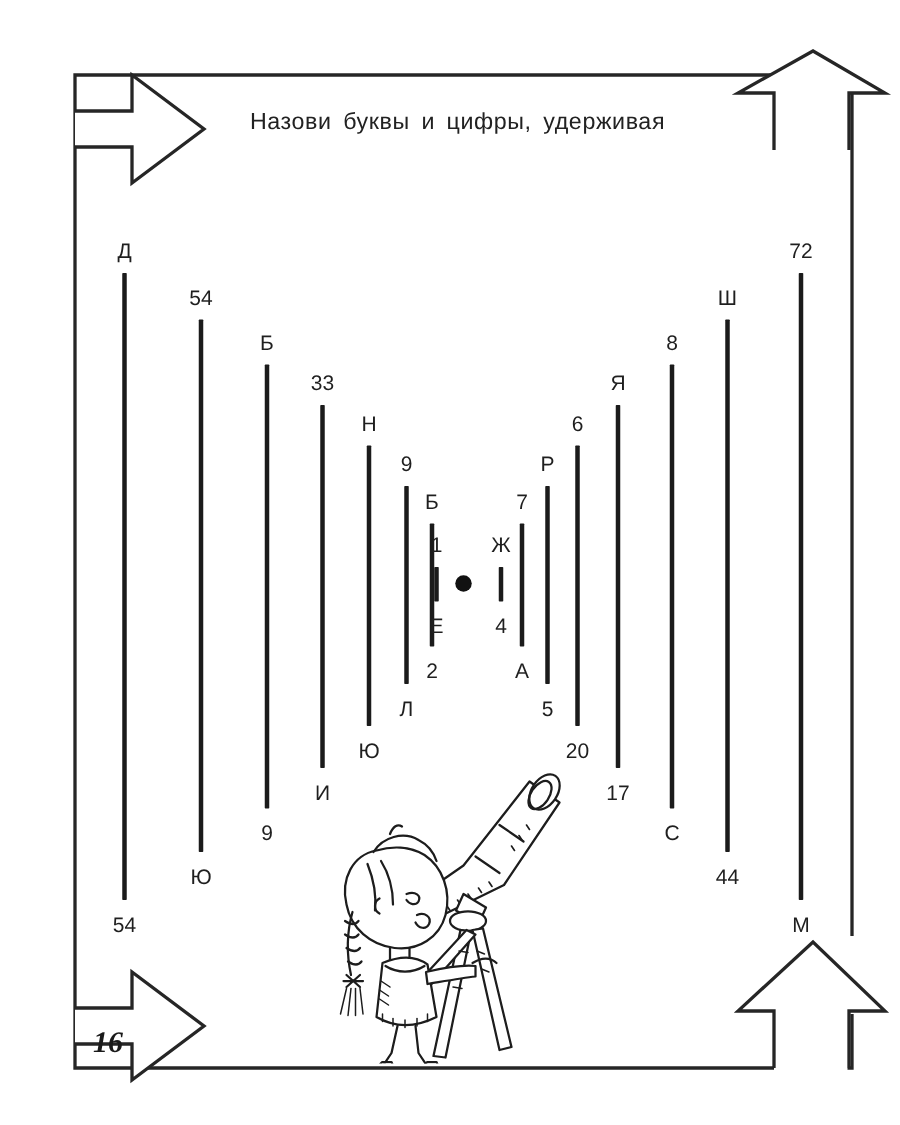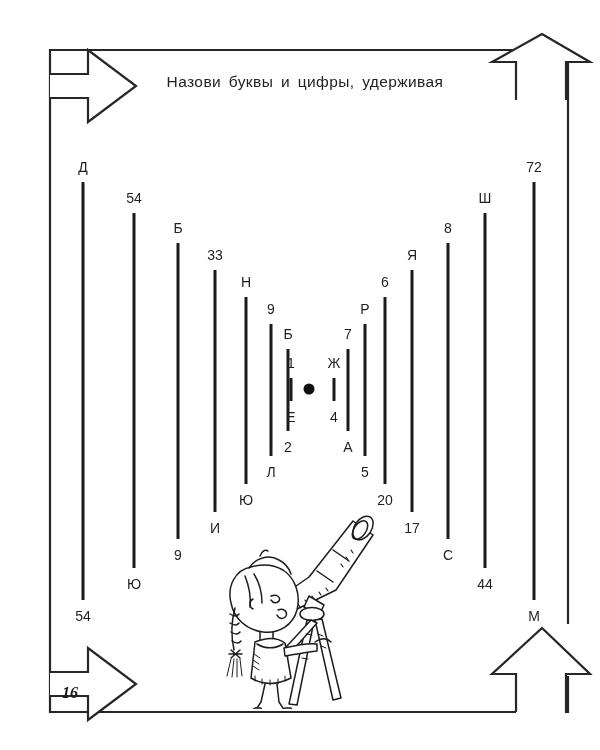--- a/index.html
+++ b/index.html
@@ -87,21 +87,21 @@
     left: 309px;
     top: 377px;
     transform: translate(-50%, -50%);
   }
 
   
   #page-number {
     position: absolute;
     left: 62px;
     top: 672px;
-    font-size: 16px;
+    font-size: 20px;
     font-style: italic;
     font-weight: bold;
     font-family: "Liberation Serif", serif;
     color: #1a1a1a;
   }
 
   
   #illustration {
     position: absolute;
     left: 205px;

